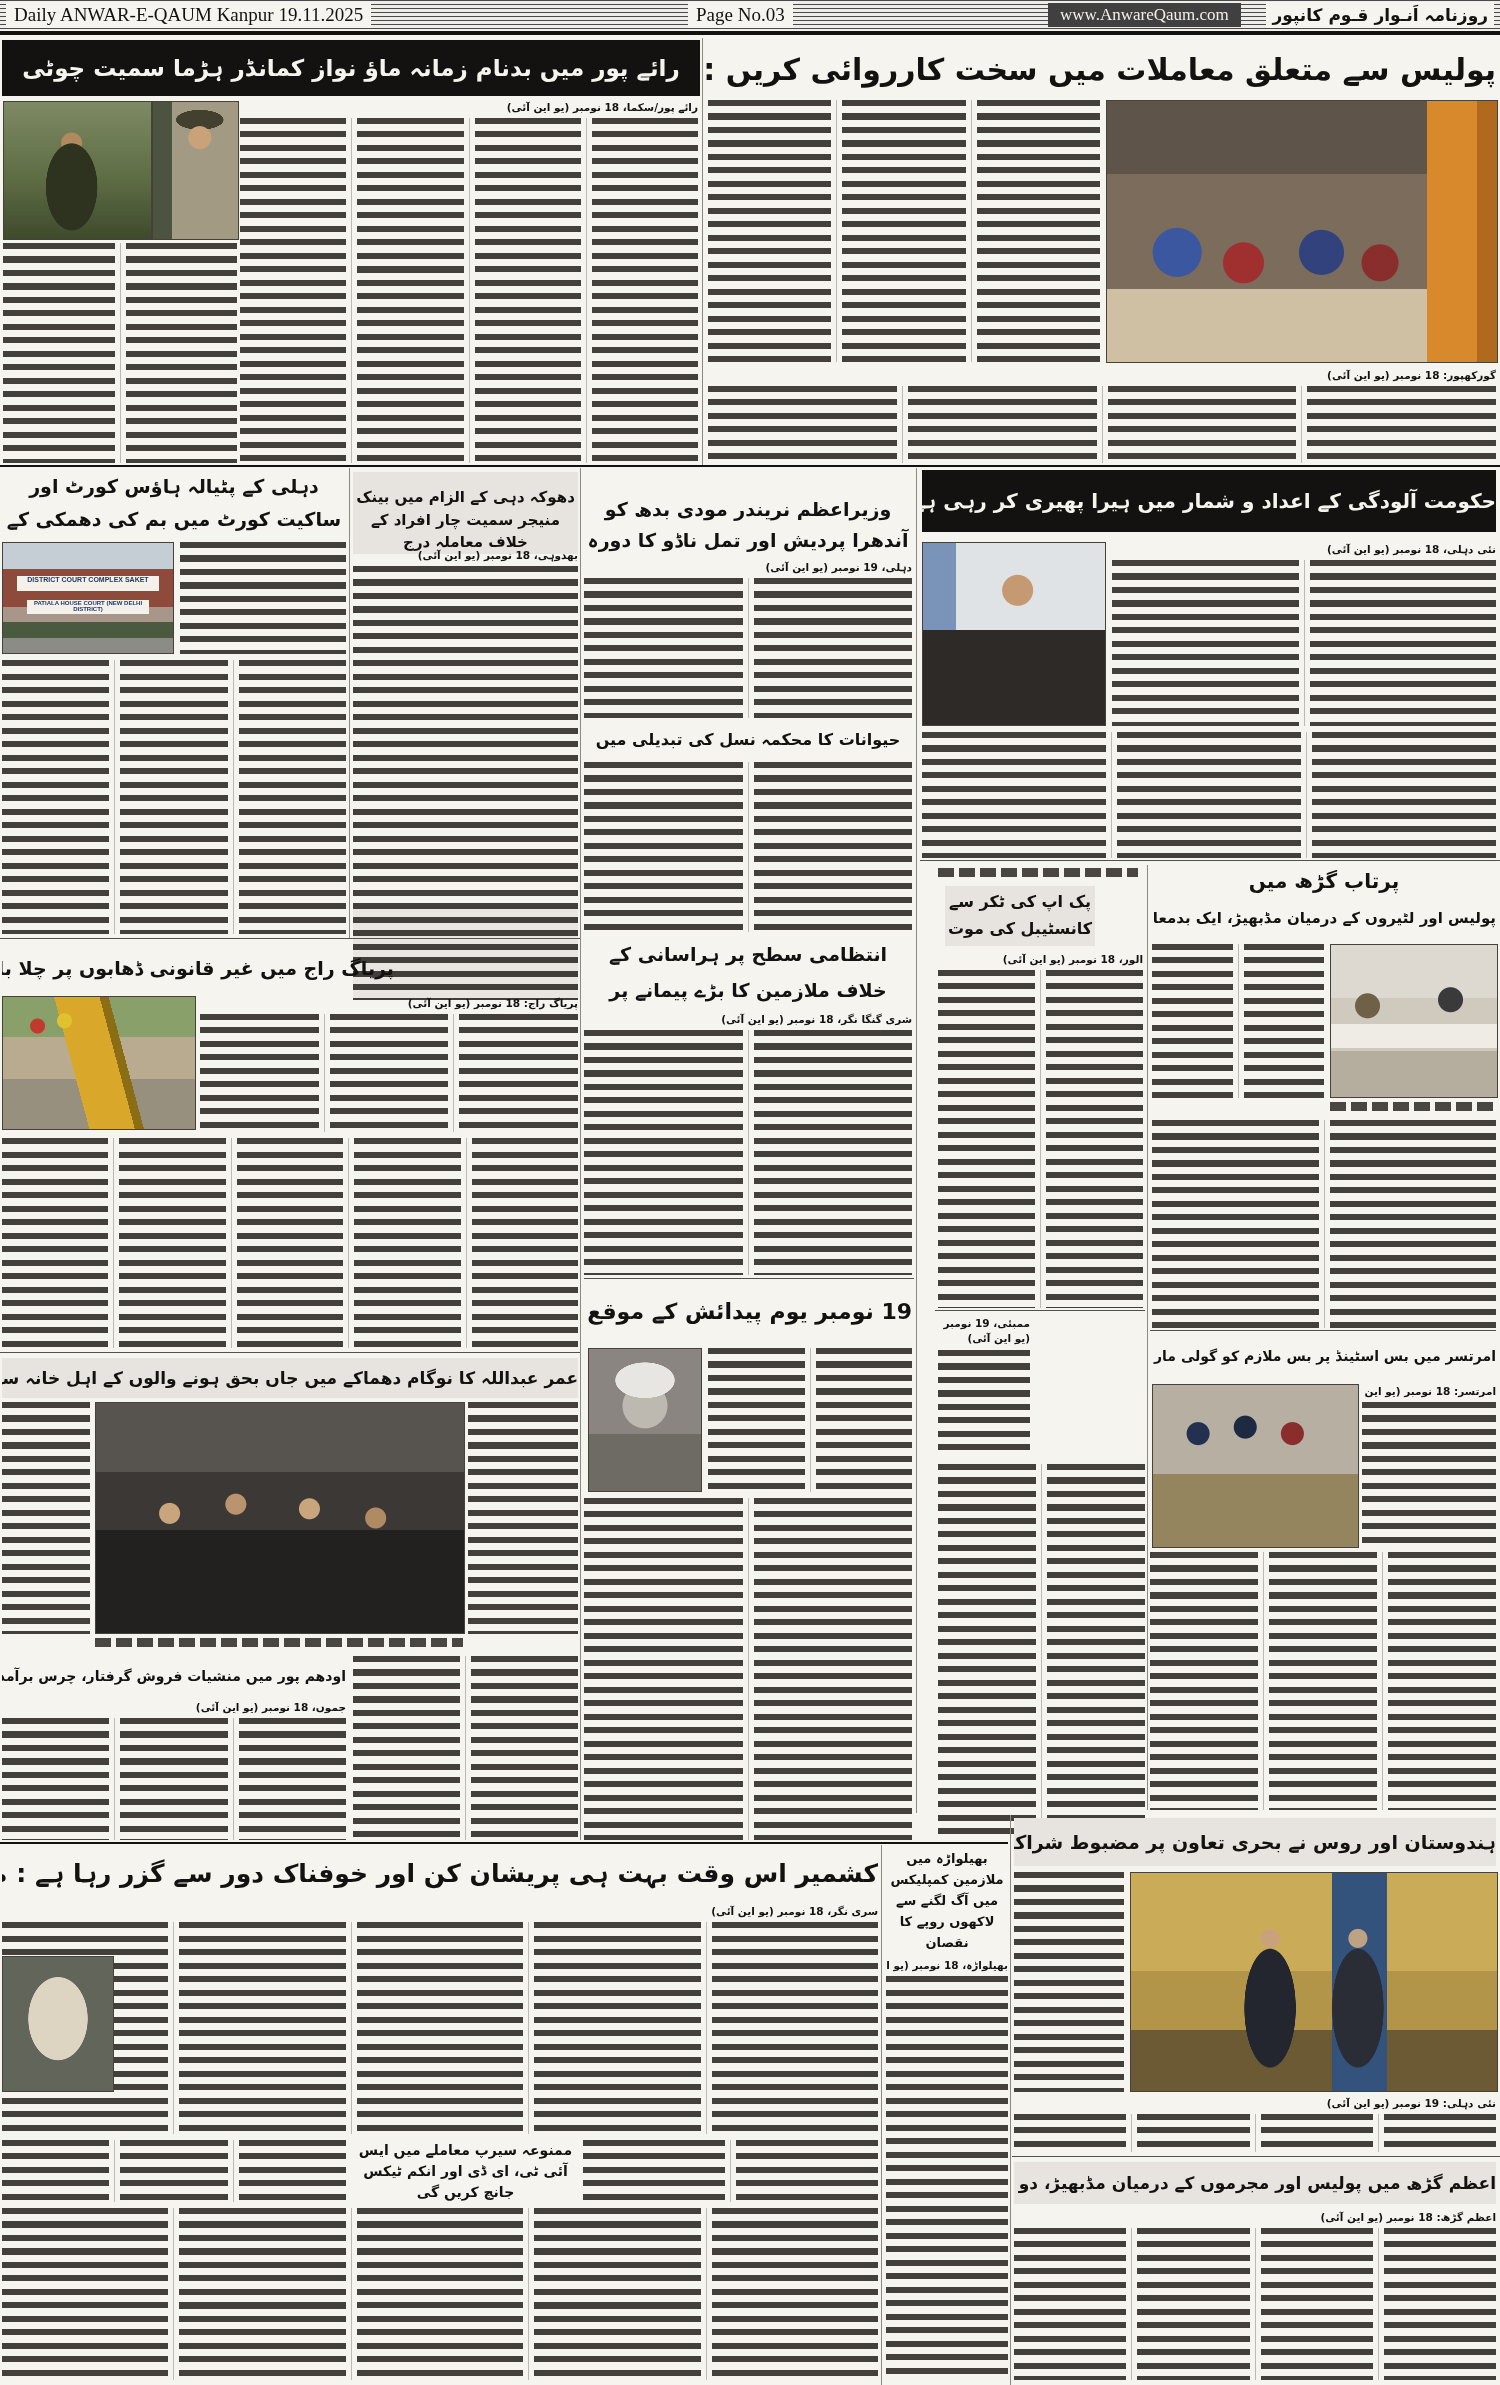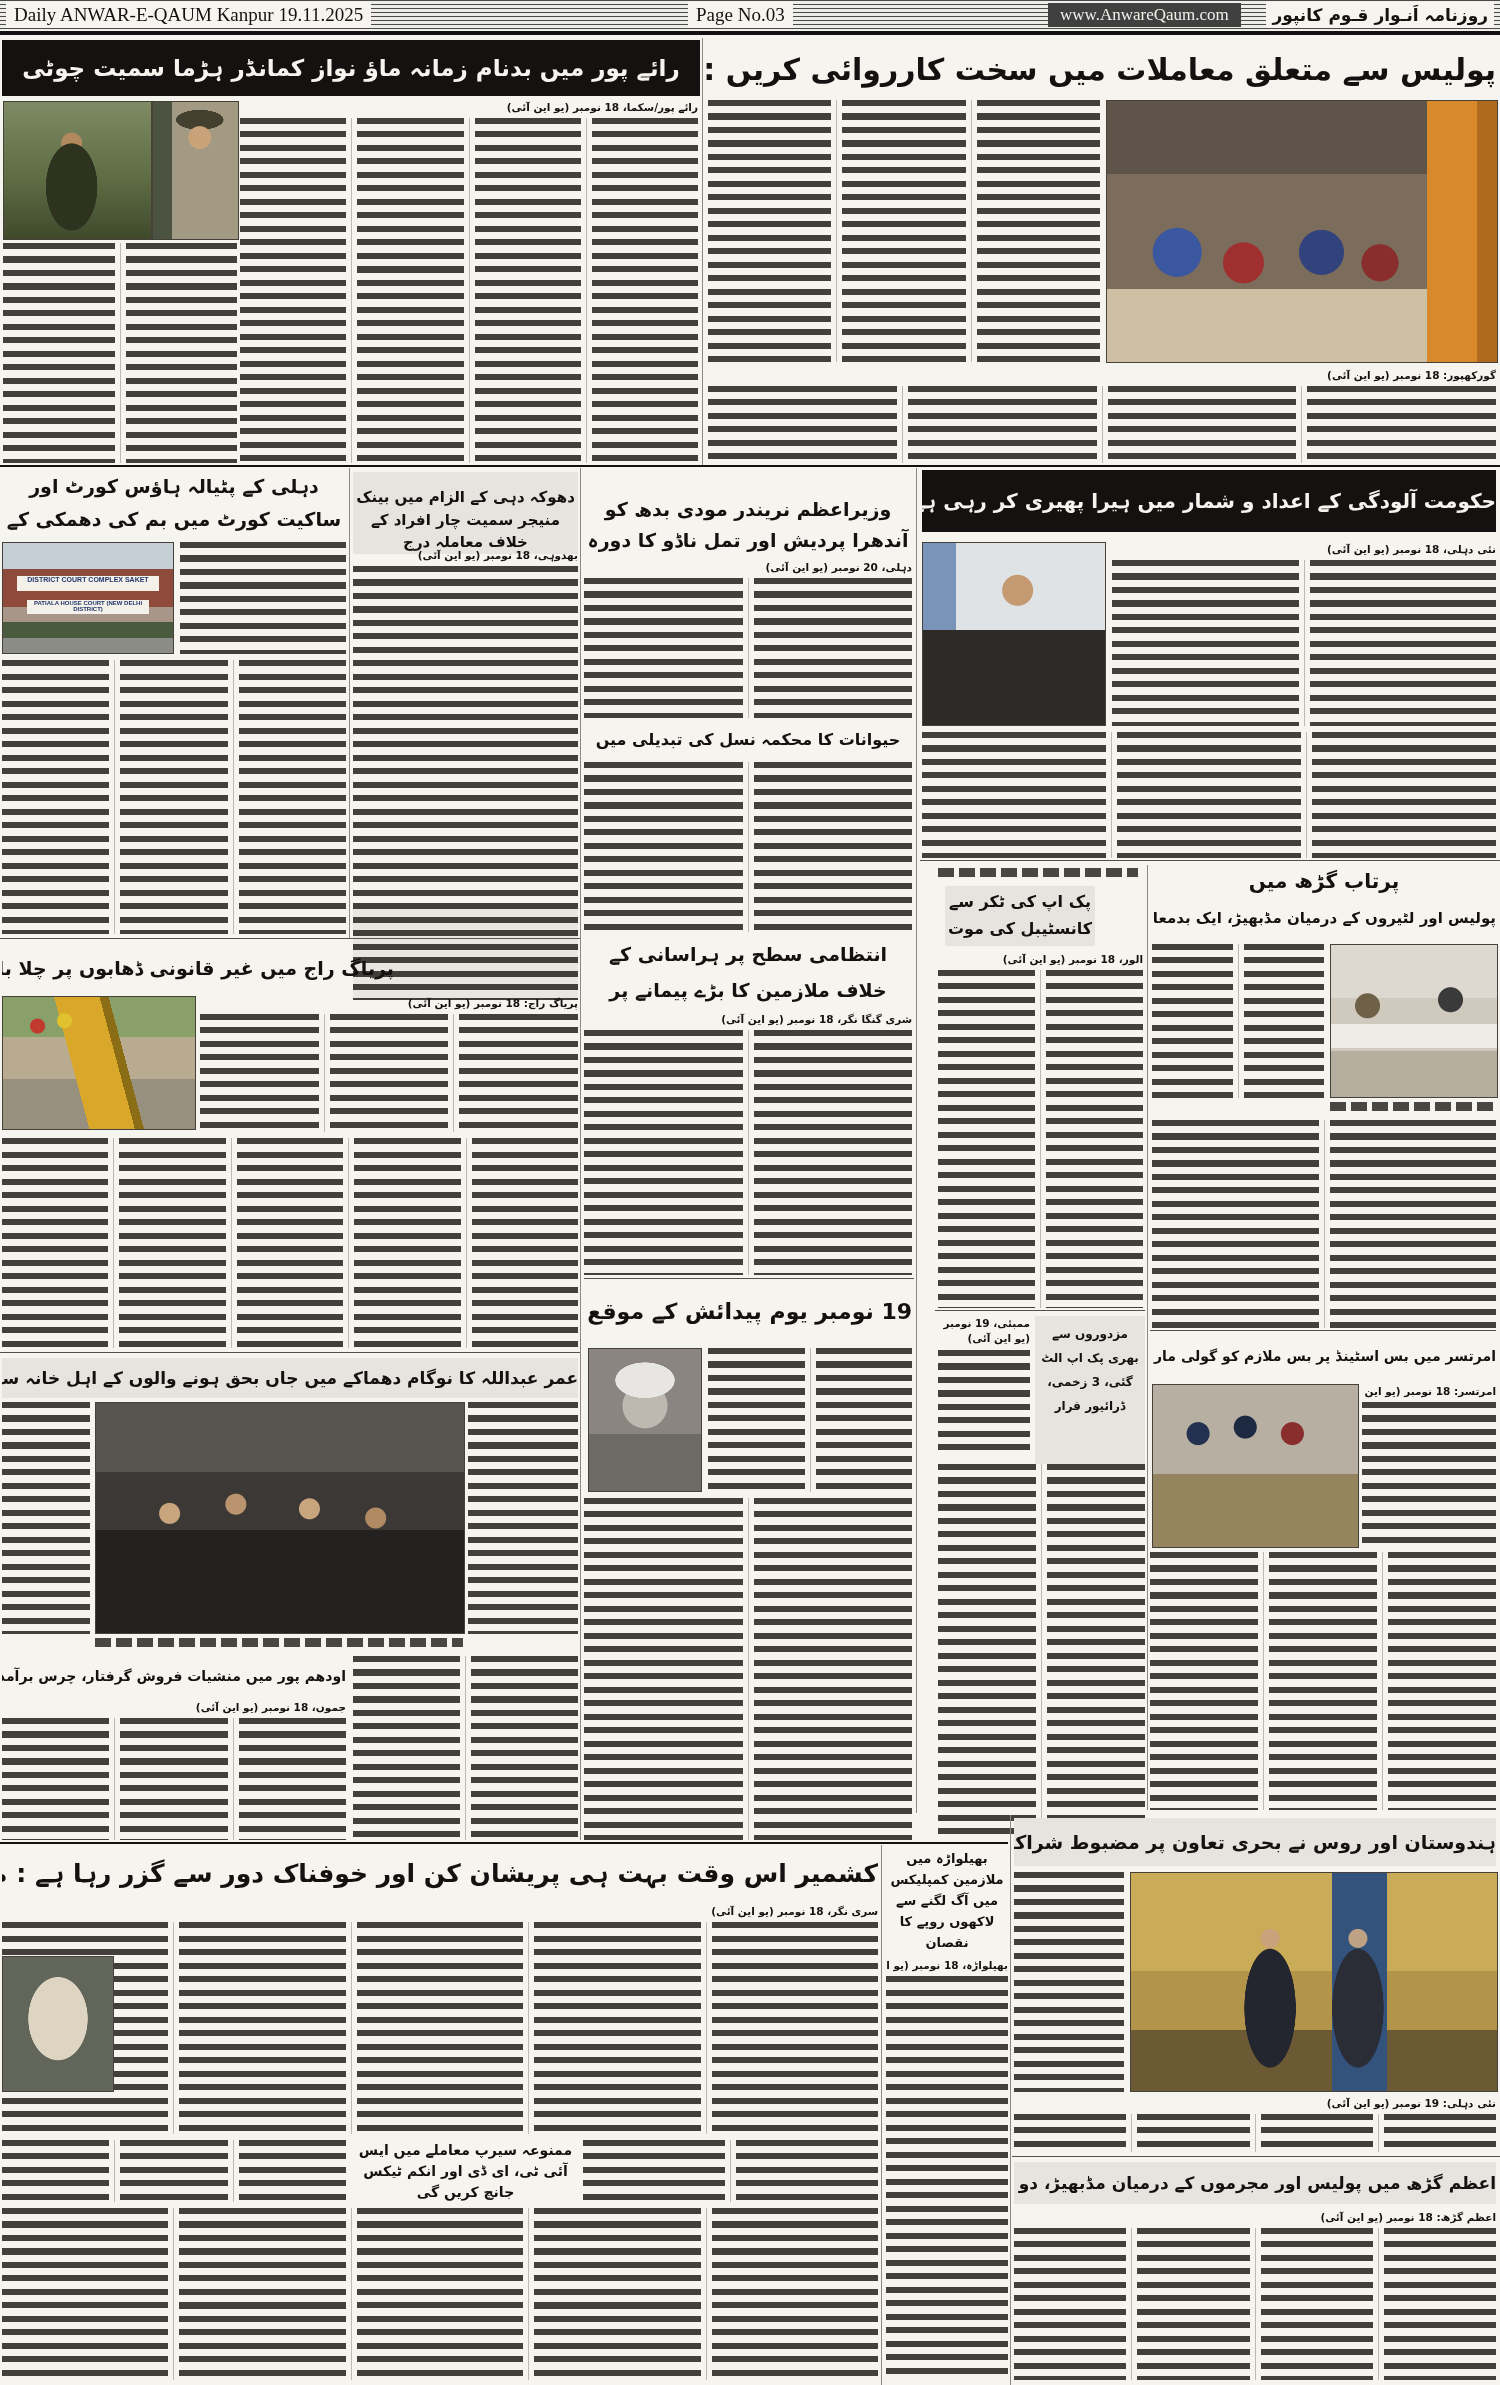--- a/index.html
+++ b/index.html
@@ -112,21 +112,21 @@
 
   <div class="hl box-gray" style="left:353px;top:472px;width:225px;height:68px;font-size:15px;line-height:22.5px;padding-top:14px;">دھوکہ دہی کے الزام میں بینک منیجر سمیت چار افراد کے خلاف معاملہ درج</div>
   <div class="dl" style="left:353px;top:548px;width:225px;">بھدوہی، 18 نومبر (یو این آئی)</div>
   <div class="abs" style="left:353px;top:905px;width:225px;height:95px;background:#e9e6e1;"></div>
   <div class="cols" style="left:353px;top:566px;width:225px;height:434px;">
       <div class="col greek"></div>
     </div>
   <div class="vrule" style="left:580px;top:468px;height:1372px;"></div>
 
   <div class="hl" style="left:584px;top:494px;width:328px;height:62px;font-size:19px;line-height:31px;">وزیراعظم نریندر مودی بدھ کو آندھرا پردیش اور تمل ناڈو کا دورہ کریں گے</div>
-  <div class="dl" style="left:584px;top:560px;width:328px;">دہلی، 20 نومبر (یو این آئی)</div>
+  <div class="dl" style="left:584px;top:560px;width:328px;">دہلی، 19 نومبر (یو این آئی)</div>
   <div class="cols" style="left:584px;top:578px;width:328px;height:140px;">
       <div class="col greek"></div>
       <div class="col greek"></div>
     </div>
   <div class="hl" style="left:584px;top:722px;width:328px;height:36px;font-size:16px;line-height:36px;">حیوانات کا محکمہ نسل کی تبدیلی میں کامیاب نہیں ہوسکا</div>
   <div class="cols" style="left:584px;top:762px;width:328px;height:170px;">
       <div class="col greek"></div>
       <div class="col greek"></div>
     </div>
 
@@ -190,21 +190,20 @@
       <div class="col greek"></div>
       <div class="col greek"></div>
     </div>
   <div class="cap" style="left:1330px;top:1102px;width:166px;"></div>
   <div class="cols" style="left:1152px;top:1120px;width:344px;height:208px;">
       <div class="col greek"></div>
       <div class="col greek"></div>
     </div>
 
   <div class="hrule" style="left:935px;top:1310px;width:210px;height:1px;background:#55504a;"></div>
-  <div class="hl box-gray" style="left:1035px;top:1316px;width:110px;height:142px;font-size:12px;line-height:24px;padding-top:6px;">مزدوروں سے بھری پک اپ الٹ گئی، 3 زخمی، ڈرائیور فرار</div>
   <div class="dl" style="left:938px;top:1316px;width:92px;white-space:normal;height:30px;">ممبئی، 19 نومبر (یو این آئی)</div>
   <div class="cols" style="left:938px;top:1350px;width:92px;height:108px;">
       <div class="col greek"></div>
     </div>
   <div class="cols" style="left:938px;top:1464px;width:207px;height:376px;">
       <div class="col greek"></div>
       <div class="col greek"></div>
     </div>
 
   <div class="hrule" style="left:1150px;top:1330px;width:346px;height:1px;background:#55504a;"></div>

